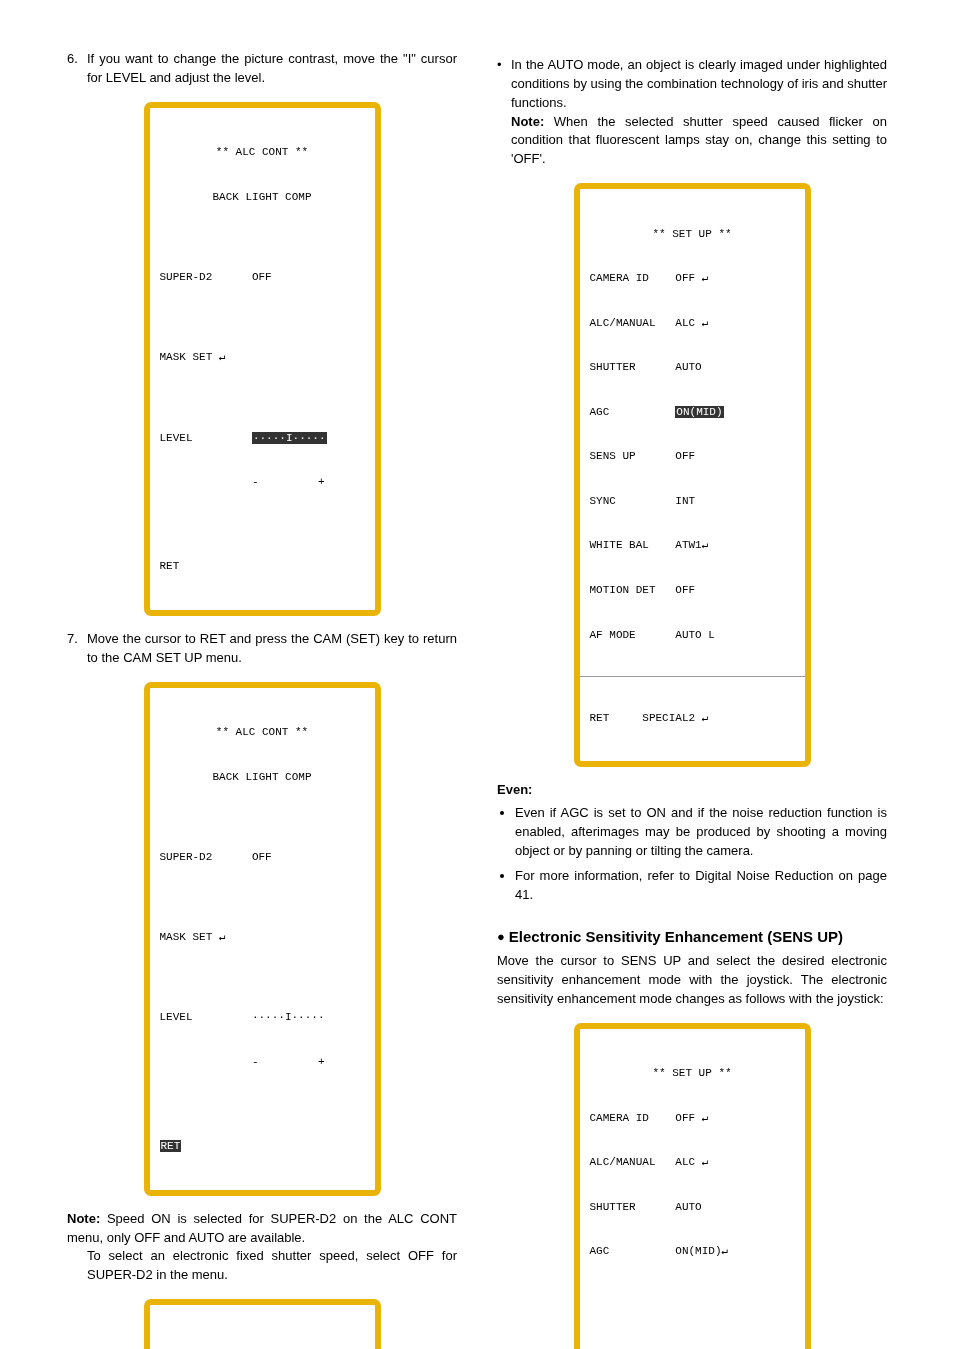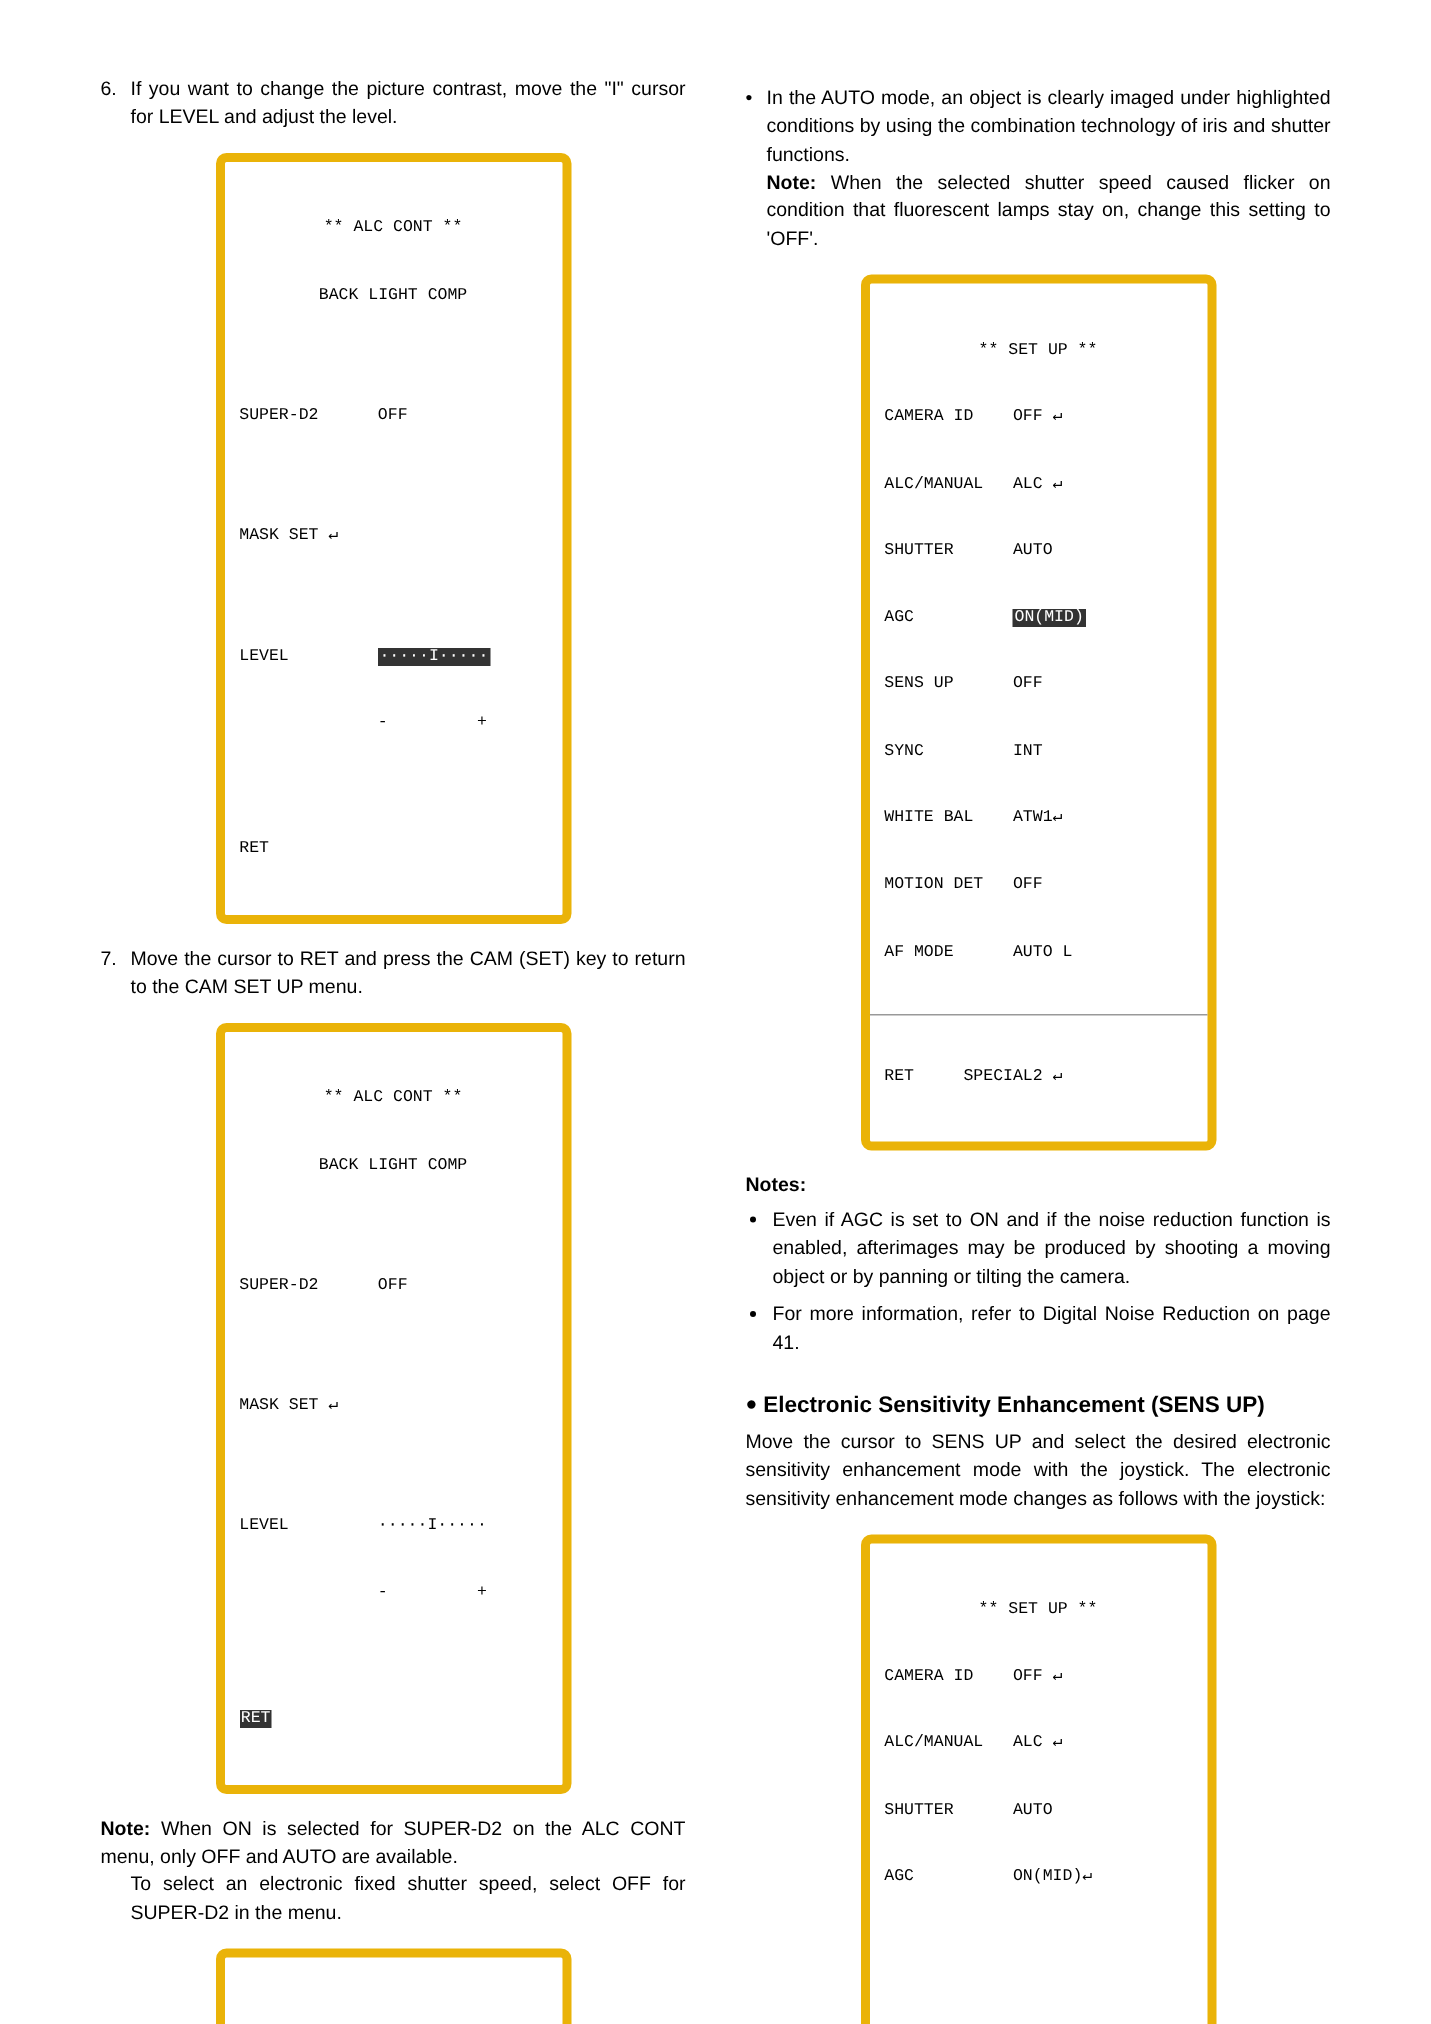--- a/index.html
+++ b/index.html
@@ -128,21 +128,21 @@
       <div class="row">MASK SET ↵</div>
       <div style="height:6px"></div>
       <div class="row">LEVEL         ·····I·····</div>
       <div class="row">              -         +</div>
       <div style="height:10px"></div>
       <div class="row"><span class="hl">RET</span></div>
     </div>
 
 
     <div style="text-align:justify">
-      <span class="note-label">Note: </span><span>When ON is selected for SUPER-D2 on the ALC CONT menu, only OFF and AUTO are available.</span>
+      <span class="note-label">Note: </span><span>Speed ON is selected for SUPER-D2 on the ALC CONT menu, only OFF and AUTO are available.</span>
     </div>
     <div class="indent">To select an electronic fixed shutter speed, select OFF for SUPER-D2 in the menu.</div>
 
     <div class="menu-box">
       
       
       
       
       
       
@@ -175,21 +175,21 @@
       <div class="row">AGC          <span class="hl">ON(MID)</span></div>
       <div class="row">SENS UP      OFF</div>
       <div class="row">SYNC         INT</div>
       <div class="row">WHITE BAL    ATW1↵</div>
       <div class="row">MOTION DET   OFF</div>
       <div class="row">AF MODE      AUTO L</div>
       <hr>
       <div class="row">RET     SPECIAL2 ↵</div>
     </div>
 
-    <div class="note-label">Notes:</div>
+    <div class="note-label">Even:</div>
     <ul class="bullets">
       <li>Even if AGC is set to ON and if the noise reduction function is enabled, afterimages may be produced by shooting a moving object or by panning or tilting the camera.</li>
       <li>For more information, refer to Digital Noise Reduction on page 41.</li>
     </ul>
 
     <h2 class="section">Electronic Sensitivity Enhancement (SENS UP)</h2>
     <div style="text-align:justify">Move the cursor to SENS UP and select the desired electronic sensitivity enhancement mode with the joystick. The electronic sensitivity enhancement mode changes as follows with the joystick:</div>
 
     <div class="menu-box">
       <div class="title">** SET UP **</div>

